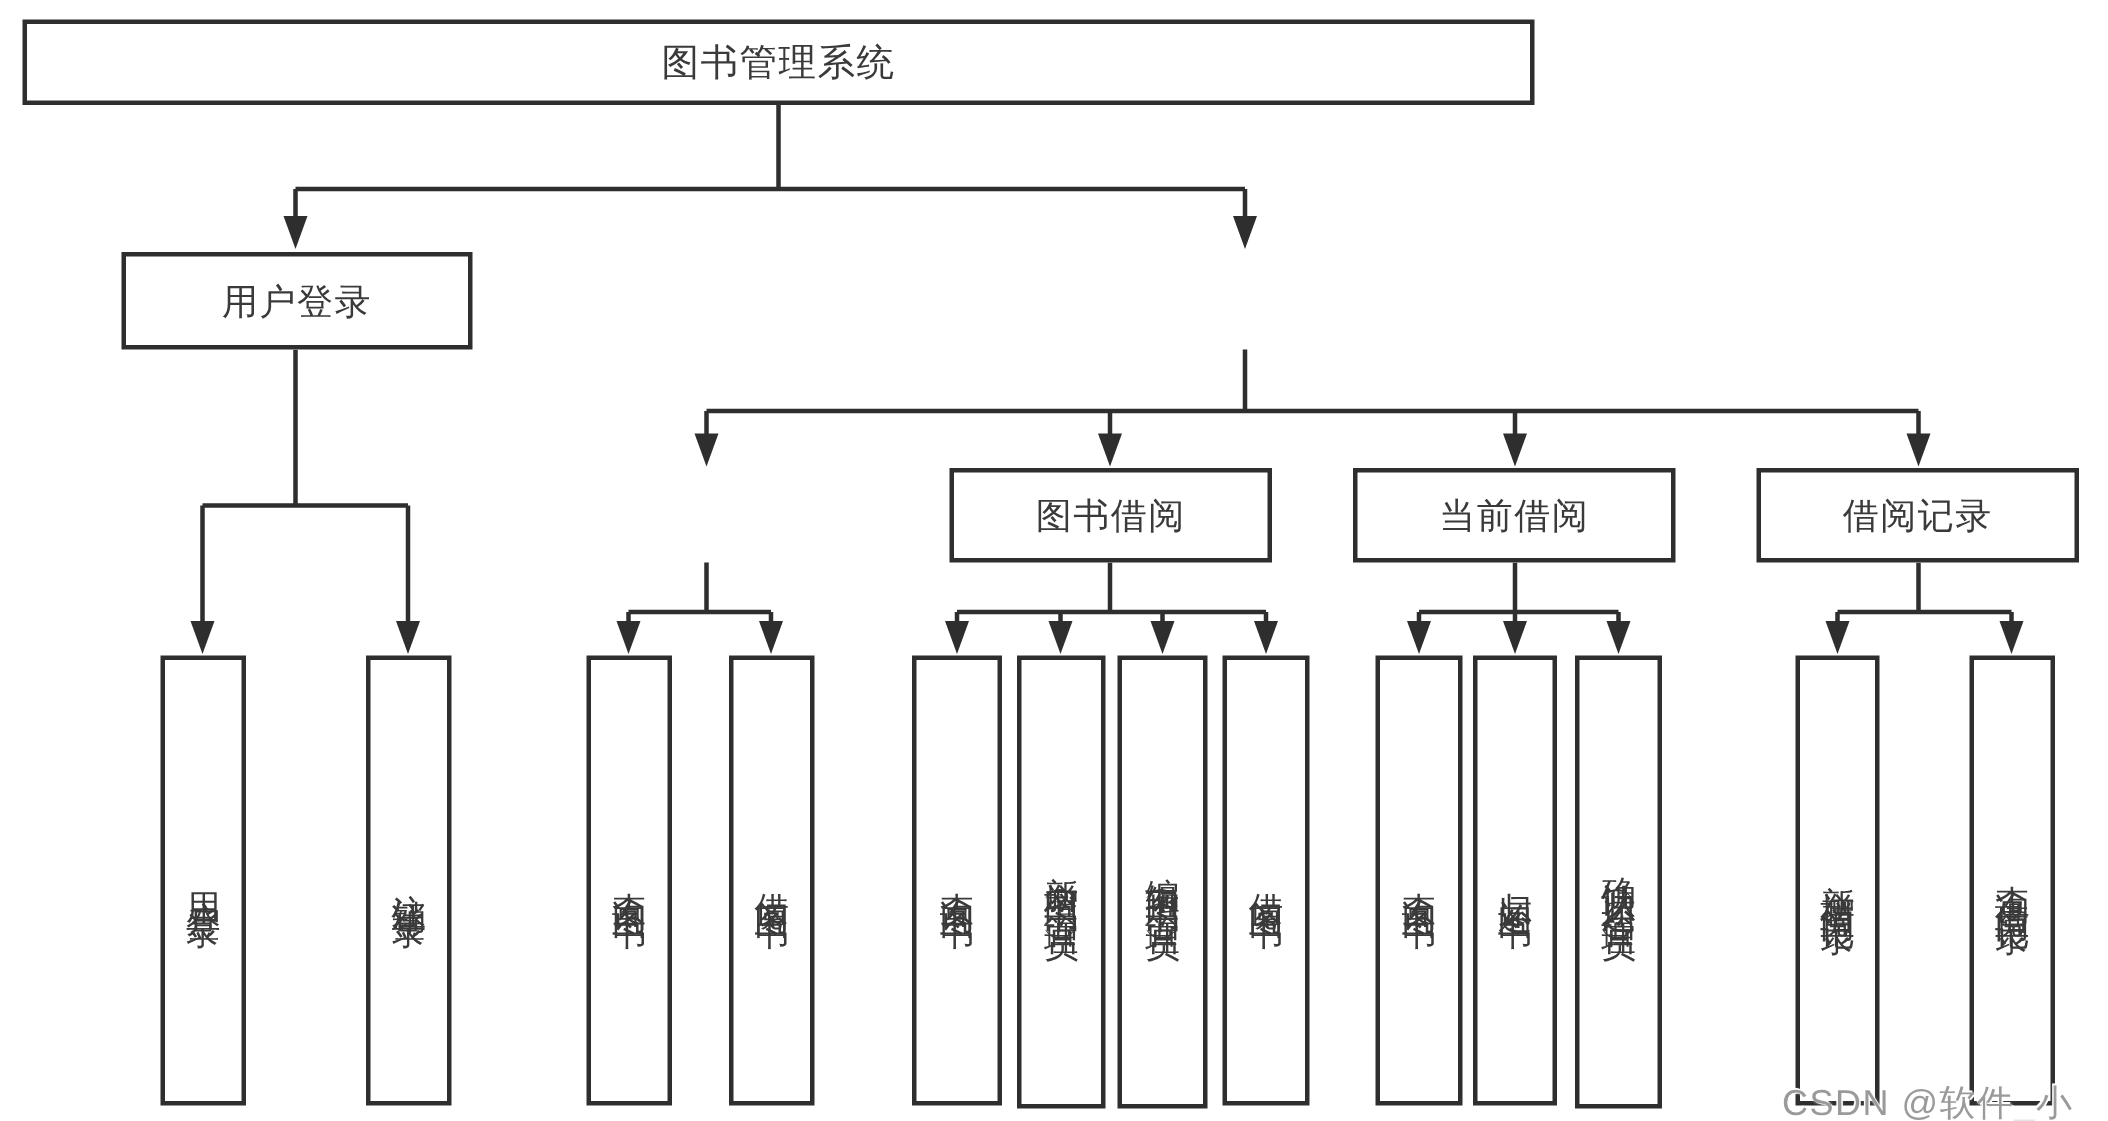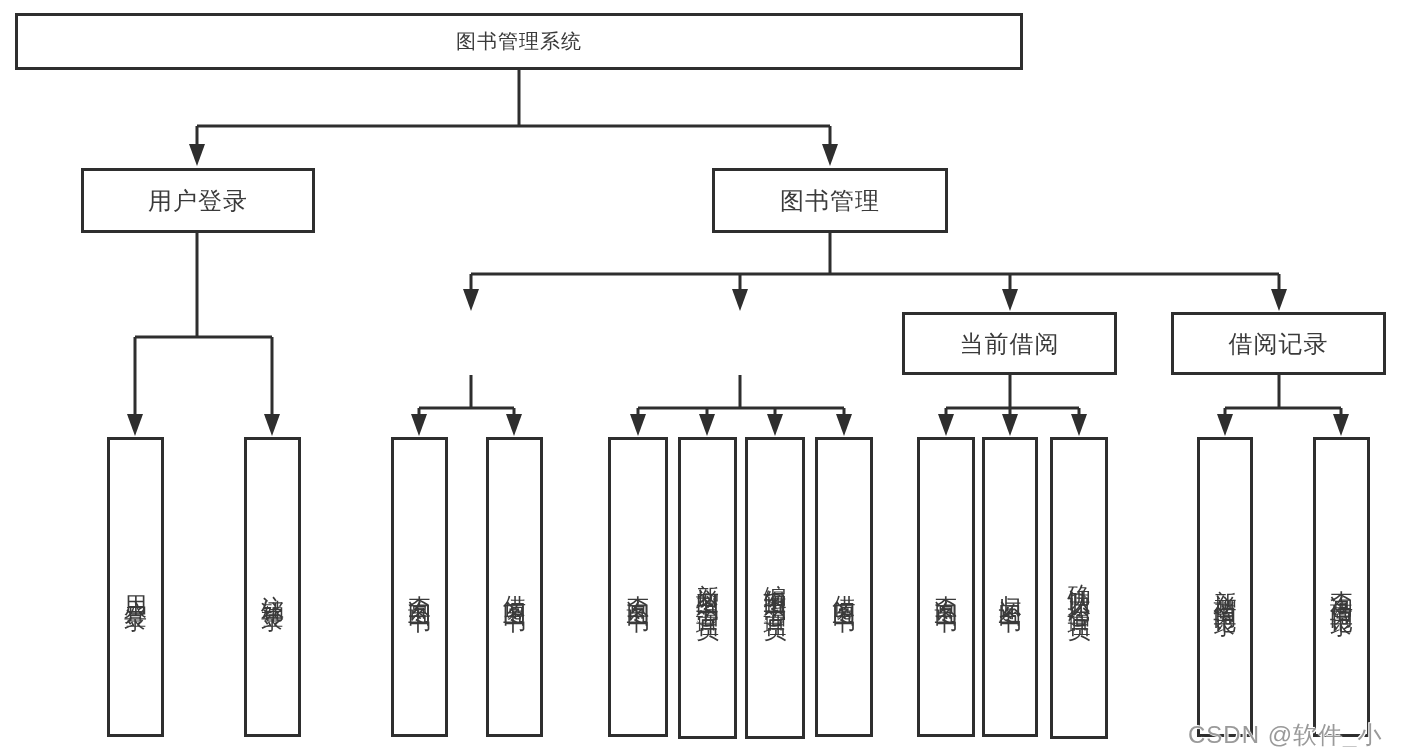--- a/index.html
+++ b/index.html
@@ -29,21 +29,21 @@
     color: #3a3a3a;
     display: flex;
     align-items: center;
     justify-content: center;
     z-index: 2;
     font-size: 24px;
     letter-spacing: 1px;
     white-space: nowrap;
   }
   .root {
-    font-size: 20px;
+    font-size: 25px;
   }
   .vnode {
     writing-mode: vertical-rl;
     text-orientation: mixed;
     letter-spacing: 5px;
     font-size: 23px;
     white-space: normal;
     line-height: 1;
   }
   .watermark {
@@ -96,25 +96,25 @@
         <polygon points="1002,414 1018,414 1010,436"></polygon>
         <polygon points="1071,414 1087,414 1079,436"></polygon>
         <polygon points="1217,414 1233,414 1225,436"></polygon>
         <polygon points="1333,414 1349,414 1341,436"></polygon>
       </g>
   </svg>
 
   <div class="node root" style="left:15px; top:13px; width:1008px; height:57px;">图书管理系统</div>
 
   <div class="node" style="left:81px; top:168px; width:234px; height:65px;">用户登录</div>
-  <div class="node" style="left:712px; top:168px; width:236px; height:65px;">图书管理</div>
 
   <div class="node vnode" style="left:107px; top:437px; width:57px; height:300px;">用户登录</div>
   <div class="node vnode" style="left:244px; top:437px; width:57px; height:300px;">注销登录</div>
 
+  <div class="node" style="left:633px; top:312px; width:215px; height:63px;">图书借阅</div>
   <div class="node" style="left:1171px; top:312px; width:215px; height:63px;">借阅记录</div>
   <div class="node" style="left:902px; top:312px; width:215px; height:63px;">当前借阅</div>
 
   <div class="node vnode" style="left:391px; top:437px; width:57px; height:300px;">查询图书</div>
   <div class="node vnode" style="left:486px; top:437px; width:57px; height:300px;">借阅图书</div>
 
   <div class="node vnode" style="left:608px; top:437px; width:60px; height:300px;">查询图书</div>
   <div class="node vnode" style="left:678px; top:437px; width:59px; height:302px;">新增图书（管理员）</div>
   <div class="node vnode" style="left:745px; top:437px; width:60px; height:302px;">编辑图书（管理员）</div>
   <div class="node vnode" style="left:815px; top:437px; width:58px; height:300px;">借阅图书</div>

